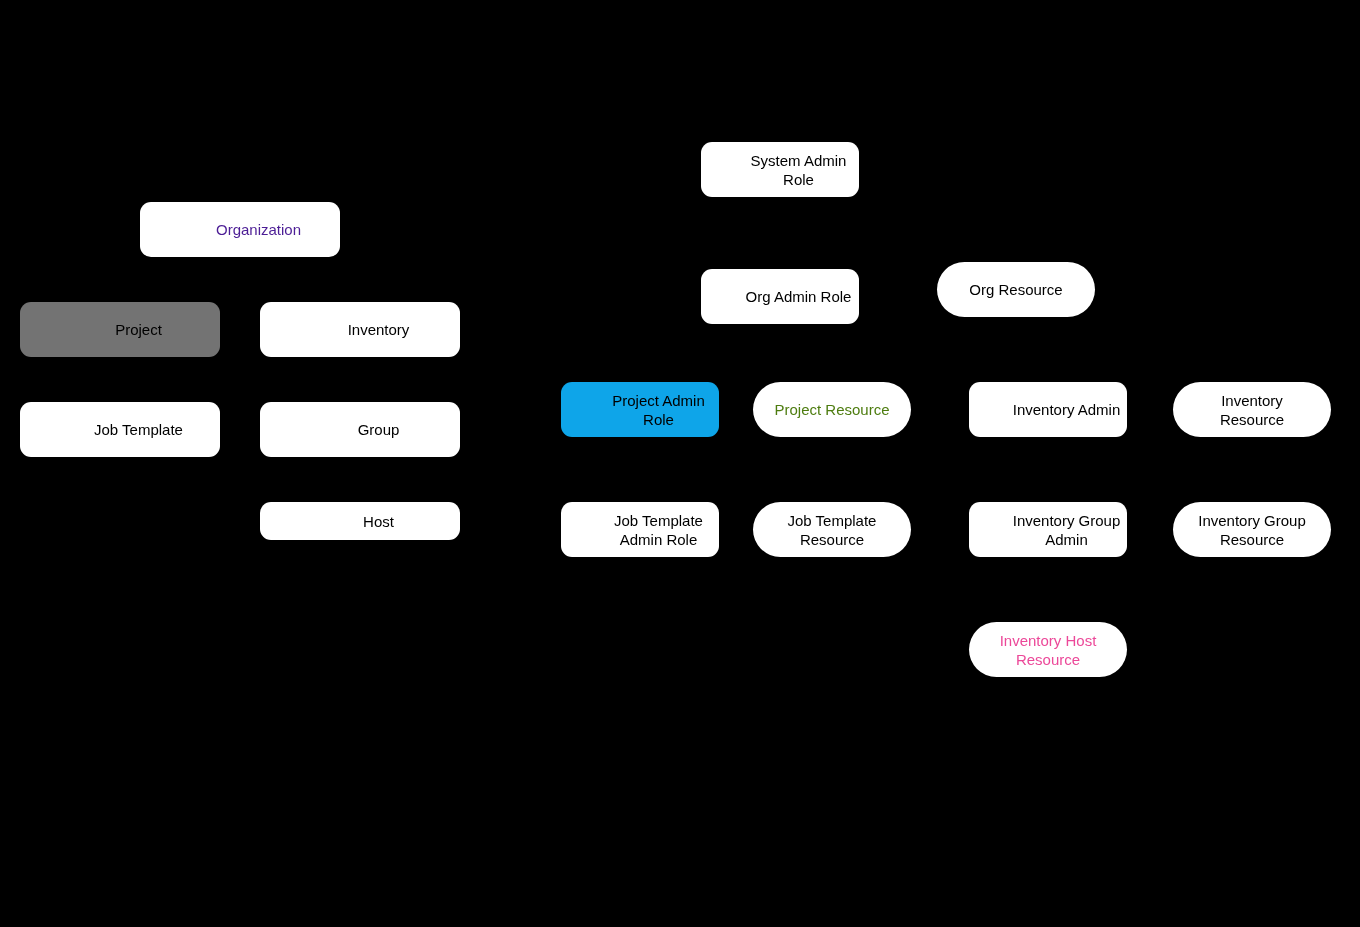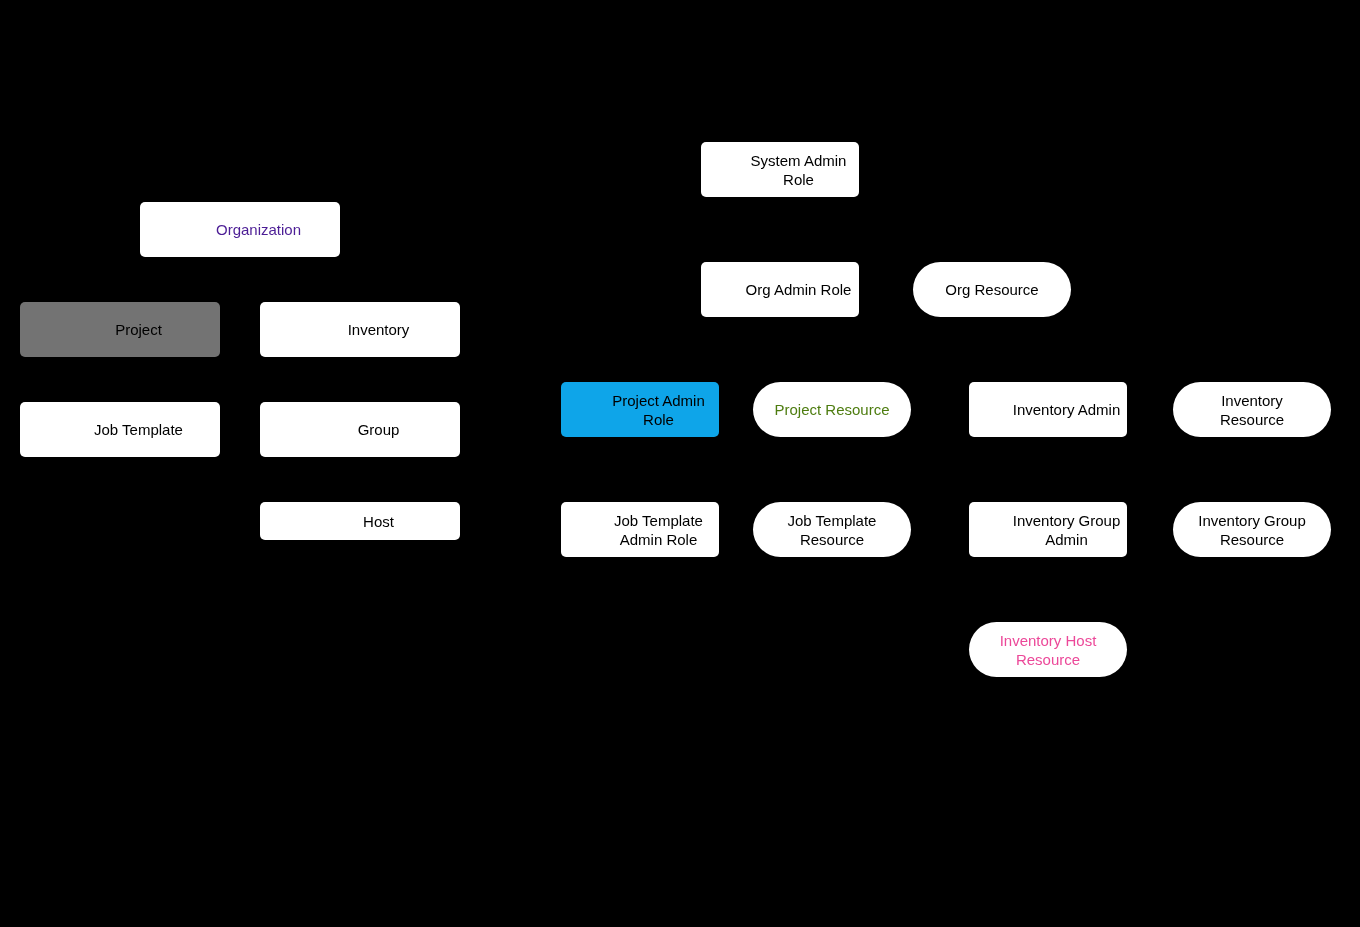--- a/index.html
+++ b/index.html
@@ -23,41 +23,41 @@
     align-items: center;
     justify-content: center;
     text-align: center;
     font-size: 15px;
     line-height: 19px;
     box-sizing: border-box;
     padding: 2px 6px;
     white-space: pre-line;
   }
   .rect {
-    border-radius: 5px;
+    border-radius: 11px;
     padding-left: 43px;
   }
   .pill {
     border-radius: 999px;
   }
 </style>
 </head>
 <body>
 
 <div id="canvas">
     <div class="node rect" style="left: 140px; top: 202px; width: 200px; height: 55px; background: rgb(255, 255, 255); color: #4c1d95;">Organization</div>
     <div class="node rect" style="left: 20px; top: 302px; width: 200px; height: 55px; background: #737373; color: rgb(0, 0, 0);">Project</div>
     <div class="node rect" style="left: 260px; top: 302px; width: 200px; height: 55px; background: rgb(255, 255, 255); color: rgb(0, 0, 0);">Inventory</div>
     <div class="node rect" style="left: 20px; top: 402px; width: 200px; height: 55px; background: rgb(255, 255, 255); color: rgb(0, 0, 0);">Job Template</div>
     <div class="node rect" style="left: 260px; top: 402px; width: 200px; height: 55px; background: rgb(255, 255, 255); color: rgb(0, 0, 0);">Group</div>
     <div class="node rect" style="left: 260px; top: 502px; width: 200px; height: 38px; background: rgb(255, 255, 255); color: rgb(0, 0, 0);">Host</div>
     <div class="node rect" style="left: 701px; top: 142px; width: 158px; height: 55px; background: rgb(255, 255, 255); color: rgb(0, 0, 0);">System Admin
 Role</div>
-    <div class="node rect" style="left: 701px; top: 262px; width: 158px; height: 55px; background: rgb(255, 255, 255); color: rgb(0, 0, 0);">Org Admin Role</div>
-    <div class="node pill" style="left: 913px; top: 262px; width: 158px; height: 55px; background: rgb(255, 255, 255); color: rgb(0, 0, 0);">Org Resource</div>
+    <div class="node rect" style="left: 701px; top: 269px; width: 158px; height: 55px; background: rgb(255, 255, 255); color: rgb(0, 0, 0);">Org Admin Role</div>
+    <div class="node pill" style="left: 937px; top: 262px; width: 158px; height: 55px; background: rgb(255, 255, 255); color: rgb(0, 0, 0);">Org Resource</div>
     <div class="node rect" style="left: 561px; top: 382px; width: 158px; height: 55px; background: #0ea5e9; color: rgb(0, 0, 0);">Project Admin
 Role</div>
     <div class="node pill" style="left: 753px; top: 382px; width: 158px; height: 55px; background: rgb(255, 255, 255); color: #4d7c0f;">Project Resource</div>
     <div class="node rect" style="left: 969px; top: 382px; width: 158px; height: 55px; background: rgb(255, 255, 255); color: rgb(0, 0, 0);">Inventory Admin</div>
     <div class="node pill" style="left: 1173px; top: 382px; width: 158px; height: 55px; background: rgb(255, 255, 255); color: rgb(0, 0, 0);">Inventory
 Resource</div>
     <div class="node rect" style="left: 561px; top: 502px; width: 158px; height: 55px; background: rgb(255, 255, 255); color: rgb(0, 0, 0);">Job Template
 Admin Role</div>
     <div class="node pill" style="left: 753px; top: 502px; width: 158px; height: 55px; background: rgb(255, 255, 255); color: rgb(0, 0, 0);">Job Template
 Resource</div>

